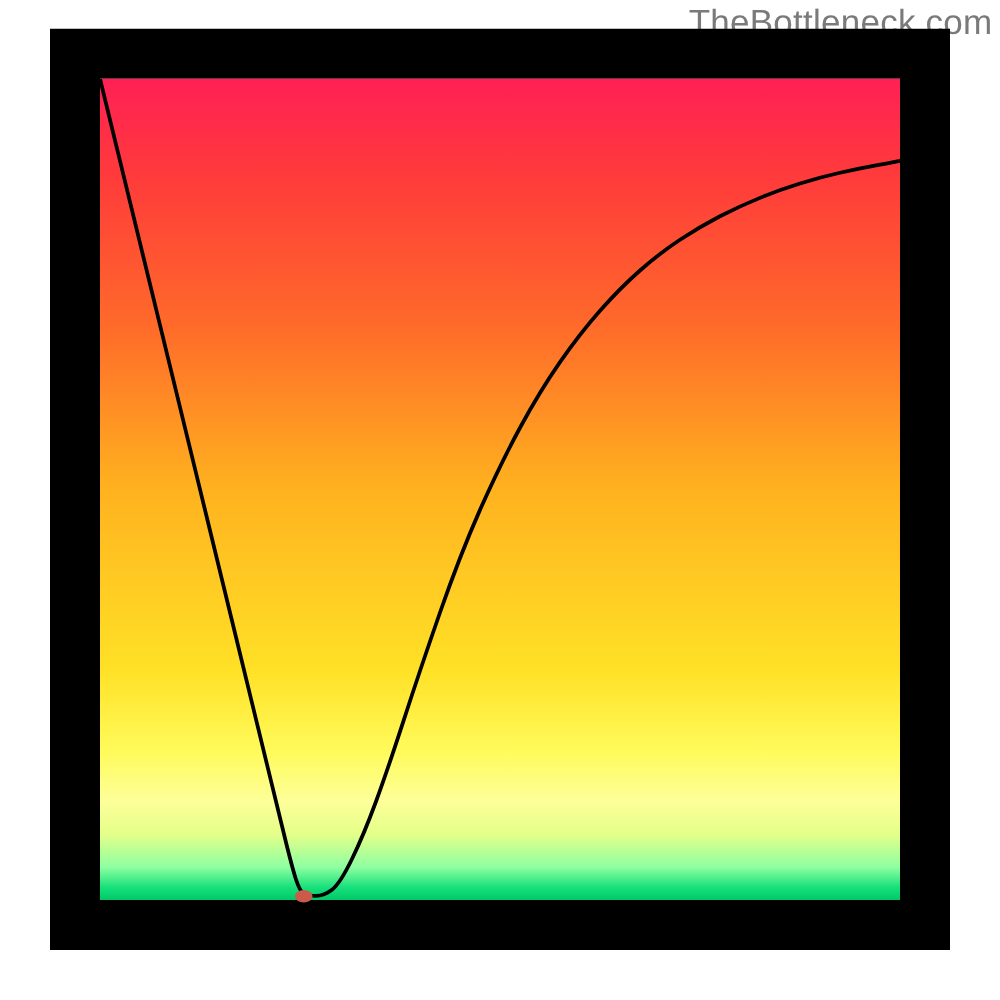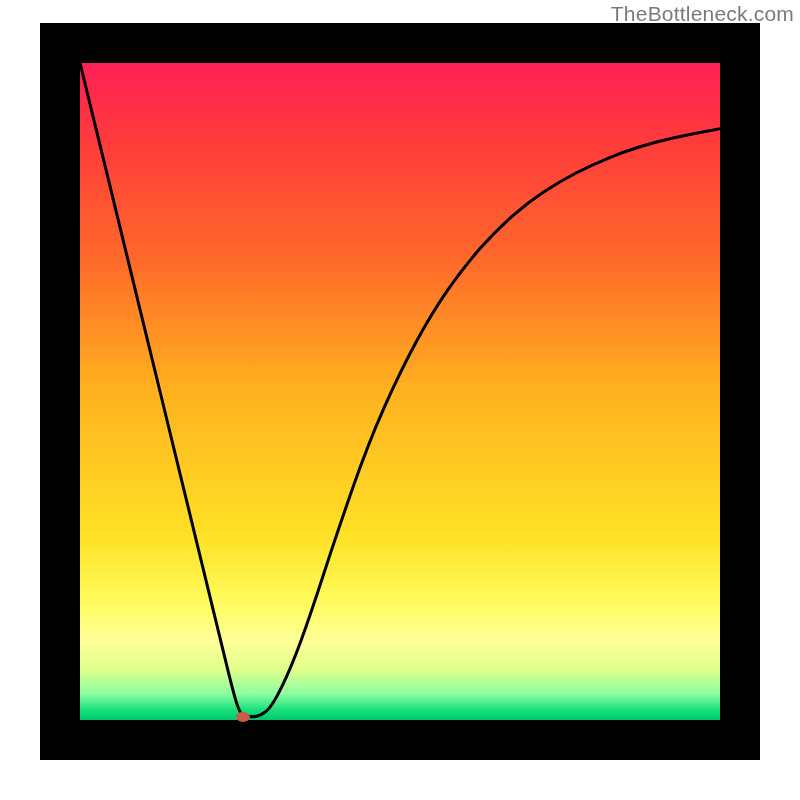--- a/index.html
+++ b/index.html
@@ -60,21 +60,21 @@
     height: 10px;
     background: #cc5a4a;
     border-radius: 50%;
     transform: translate(-50%, -50%);
   }
   .watermark {
     position: absolute;
     top: 2px;
     right: 6px;
     color: #7a7a7a;
-    font-size: 21px;
+    font-size: 28px;
     font-weight: 400;
     letter-spacing: 0.2px;
   }
 </style>
 </head>
 <body>
 
 <div class="frame">
 
   <div class="watermark">TheBottleneck.com</div>

